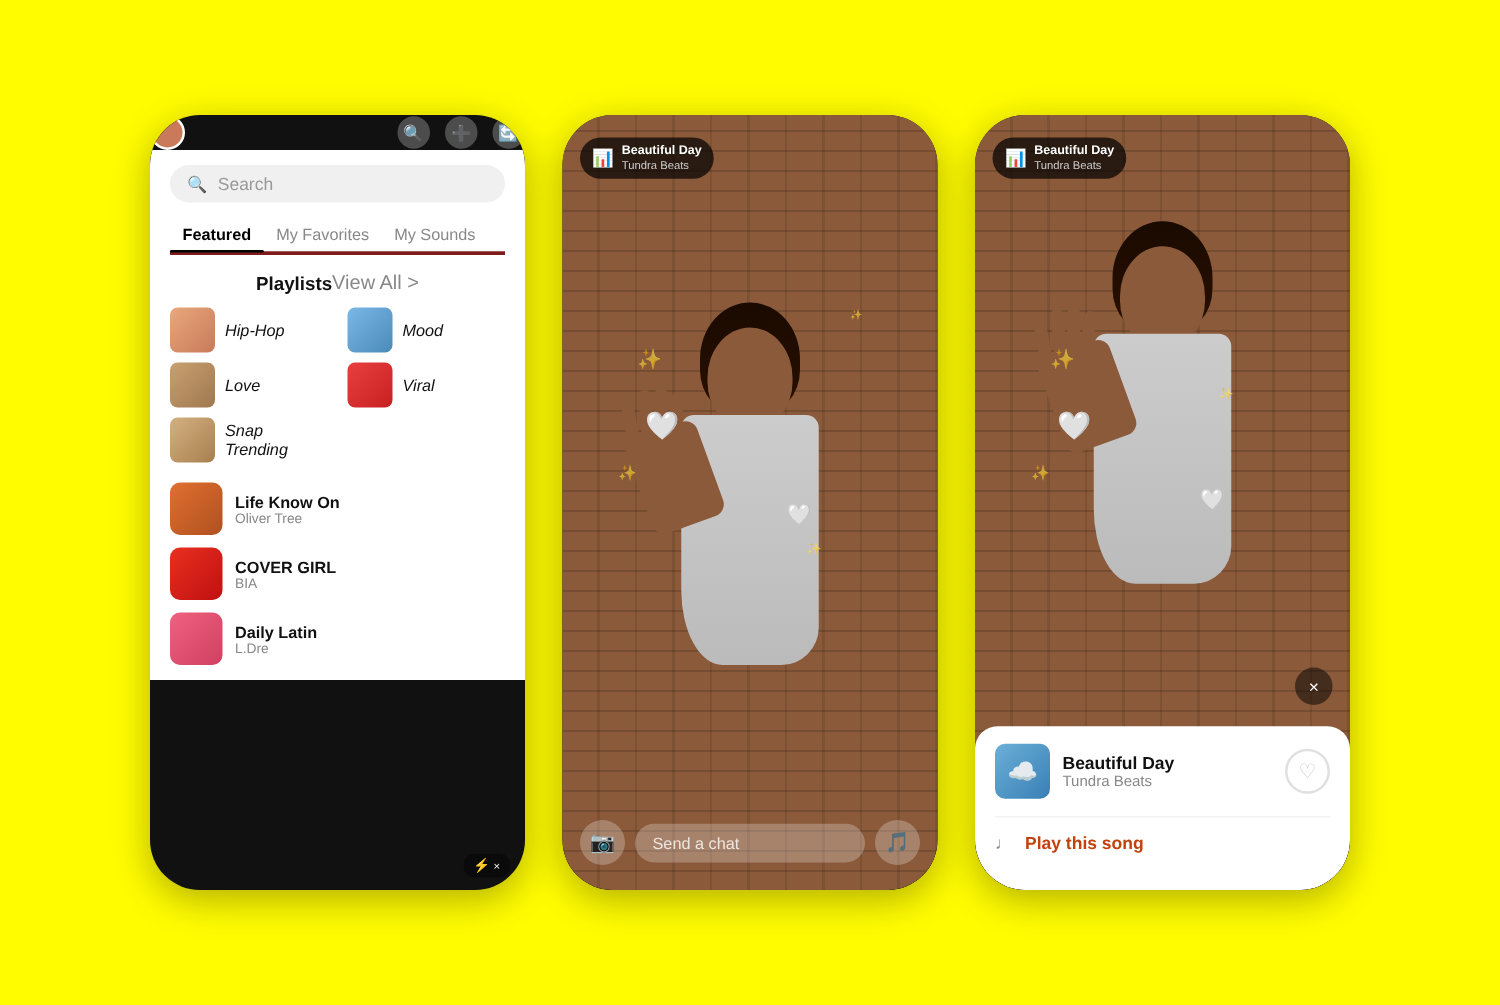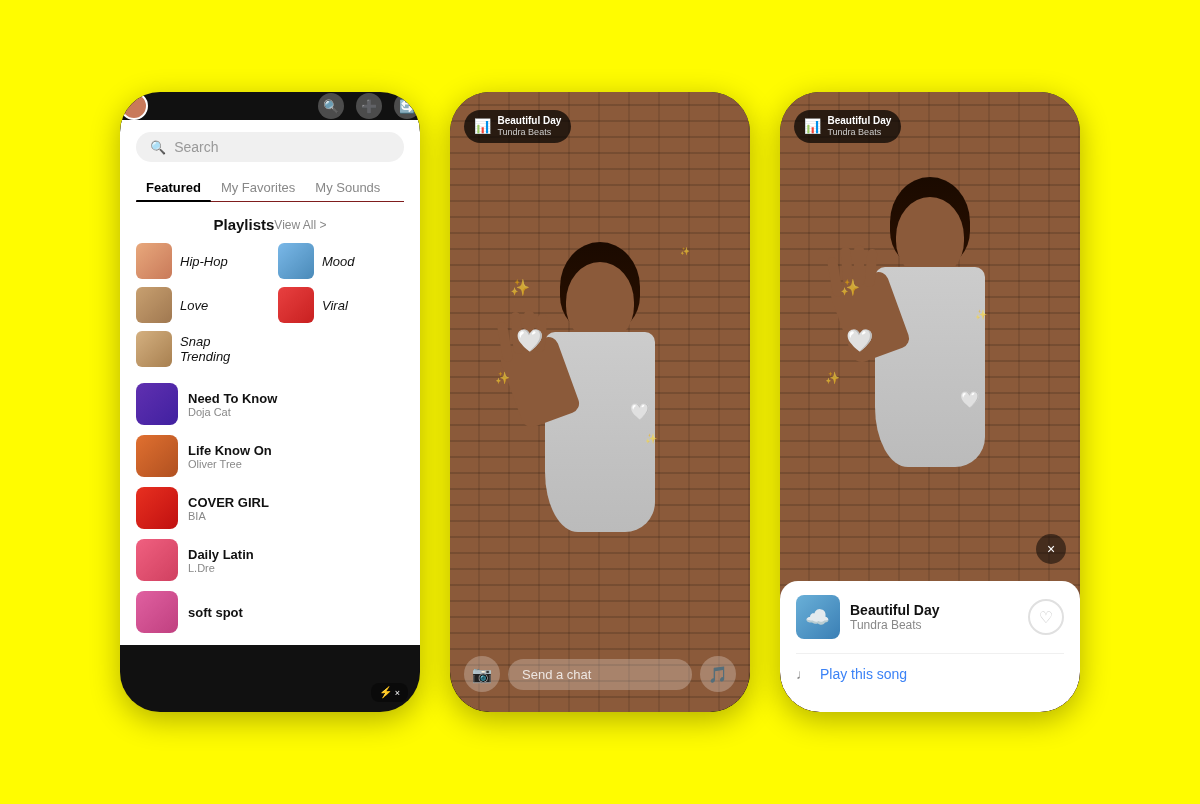--- a/index.html
+++ b/index.html
@@ -117,21 +117,21 @@
 
     .search-placeholder {
       color: #999;
       font-size: 14px;
     }
 
     .tabs {
       display: flex;
       gap: 0;
       margin-bottom: 14px;
-      border-bottom: 1px solid #7f1d1d;
+      border-bottom: 3px solid #7f1d1d;
     }
 
     .tab {
       font-size: 13px;
       padding: 6px 10px;
       cursor: pointer;
       color: #888;
       position: relative;
     }
 
@@ -158,21 +158,21 @@
       margin-bottom: 10px;
     }
 
     .section-title {
       font-size: 15px;
       font-weight: 700;
       color: #111;
     }
 
     .view-all {
-      font-size: 12px;
+      font-size: 16px;
       color: #888;
     }
 
     .playlist-grid {
       display: grid;
       grid-template-columns: 1fr 1fr;
       gap: 8px 16px;
       margin-bottom: 16px;
       font-style: italic;
     }
@@ -416,22 +416,22 @@
       gap: 10px;
     }
 
     .play-note-icon {
       color: #888;
       font-size: 14px;
     }
 
     .play-song-text {
       font-size: 14px;
-      color: #3b82f6;
-      font-weight: 400;
+      color: #c2410c;
+      font-weight: 700;
     }
 
     
     .thumb-hiphop { background: linear-gradient(135deg, #e8a87c, #c97a5a); }
     .thumb-latin { background: linear-gradient(135deg, #f0c040, #e89820); }
     .thumb-mood { background: linear-gradient(135deg, #7ab8e8, #4a8ab8); }
     .thumb-love { background: linear-gradient(135deg, #c8a070, #a07850); }
     .thumb-viral { background: linear-gradient(135deg, #e84040, #c82020); }
     .thumb-snaptrending { background: linear-gradient(135deg, #d4b080, #a88050); }
 
@@ -511,52 +511,38 @@
         </div>
         <div class="playlist-item">
           <div class="playlist-thumb thumb-snaptrending"></div>
           <span class="playlist-name">Snap Trending</span>
         </div>
       </div>
 
 
       <div class="recommended-list">
         <div class="rec-item">
-          <div class="rec-thumb thumb-needtoknow"></div>
-          <div class="rec-info">
-            <div class="rec-title">Need To Know</div>
-            <div class="rec-artist">Doja Cat</div>
-          </div>
-        </div>
-        <div class="rec-item">
           <div class="rec-thumb thumb-lifegoes"></div>
           <div class="rec-info">
             <div class="rec-title">Life Know On</div>
             <div class="rec-artist">Oliver Tree</div>
           </div>
         </div>
         <div class="rec-item">
           <div class="rec-thumb thumb-covergirl"></div>
           <div class="rec-info">
             <div class="rec-title">COVER GIRL</div>
             <div class="rec-artist">BIA</div>
           </div>
         </div>
         <div class="rec-item">
           <div class="rec-thumb thumb-dailybread"></div>
           <div class="rec-info">
             <div class="rec-title">Daily Latin</div>
             <div class="rec-artist">L.Dre</div>
-          </div>
-        </div>
-        <div class="rec-item">
-          <div class="rec-thumb thumb-softspot"></div>
-          <div class="rec-info">
-            <div class="rec-title">soft spot</div>
-            <div class="rec-artist"></div>
           </div>
         </div>
       </div>
     </div>
   </div>
 </div>
 
 <div class="phone">
   <div class="phone-inner">
     <div class="camera-full">

